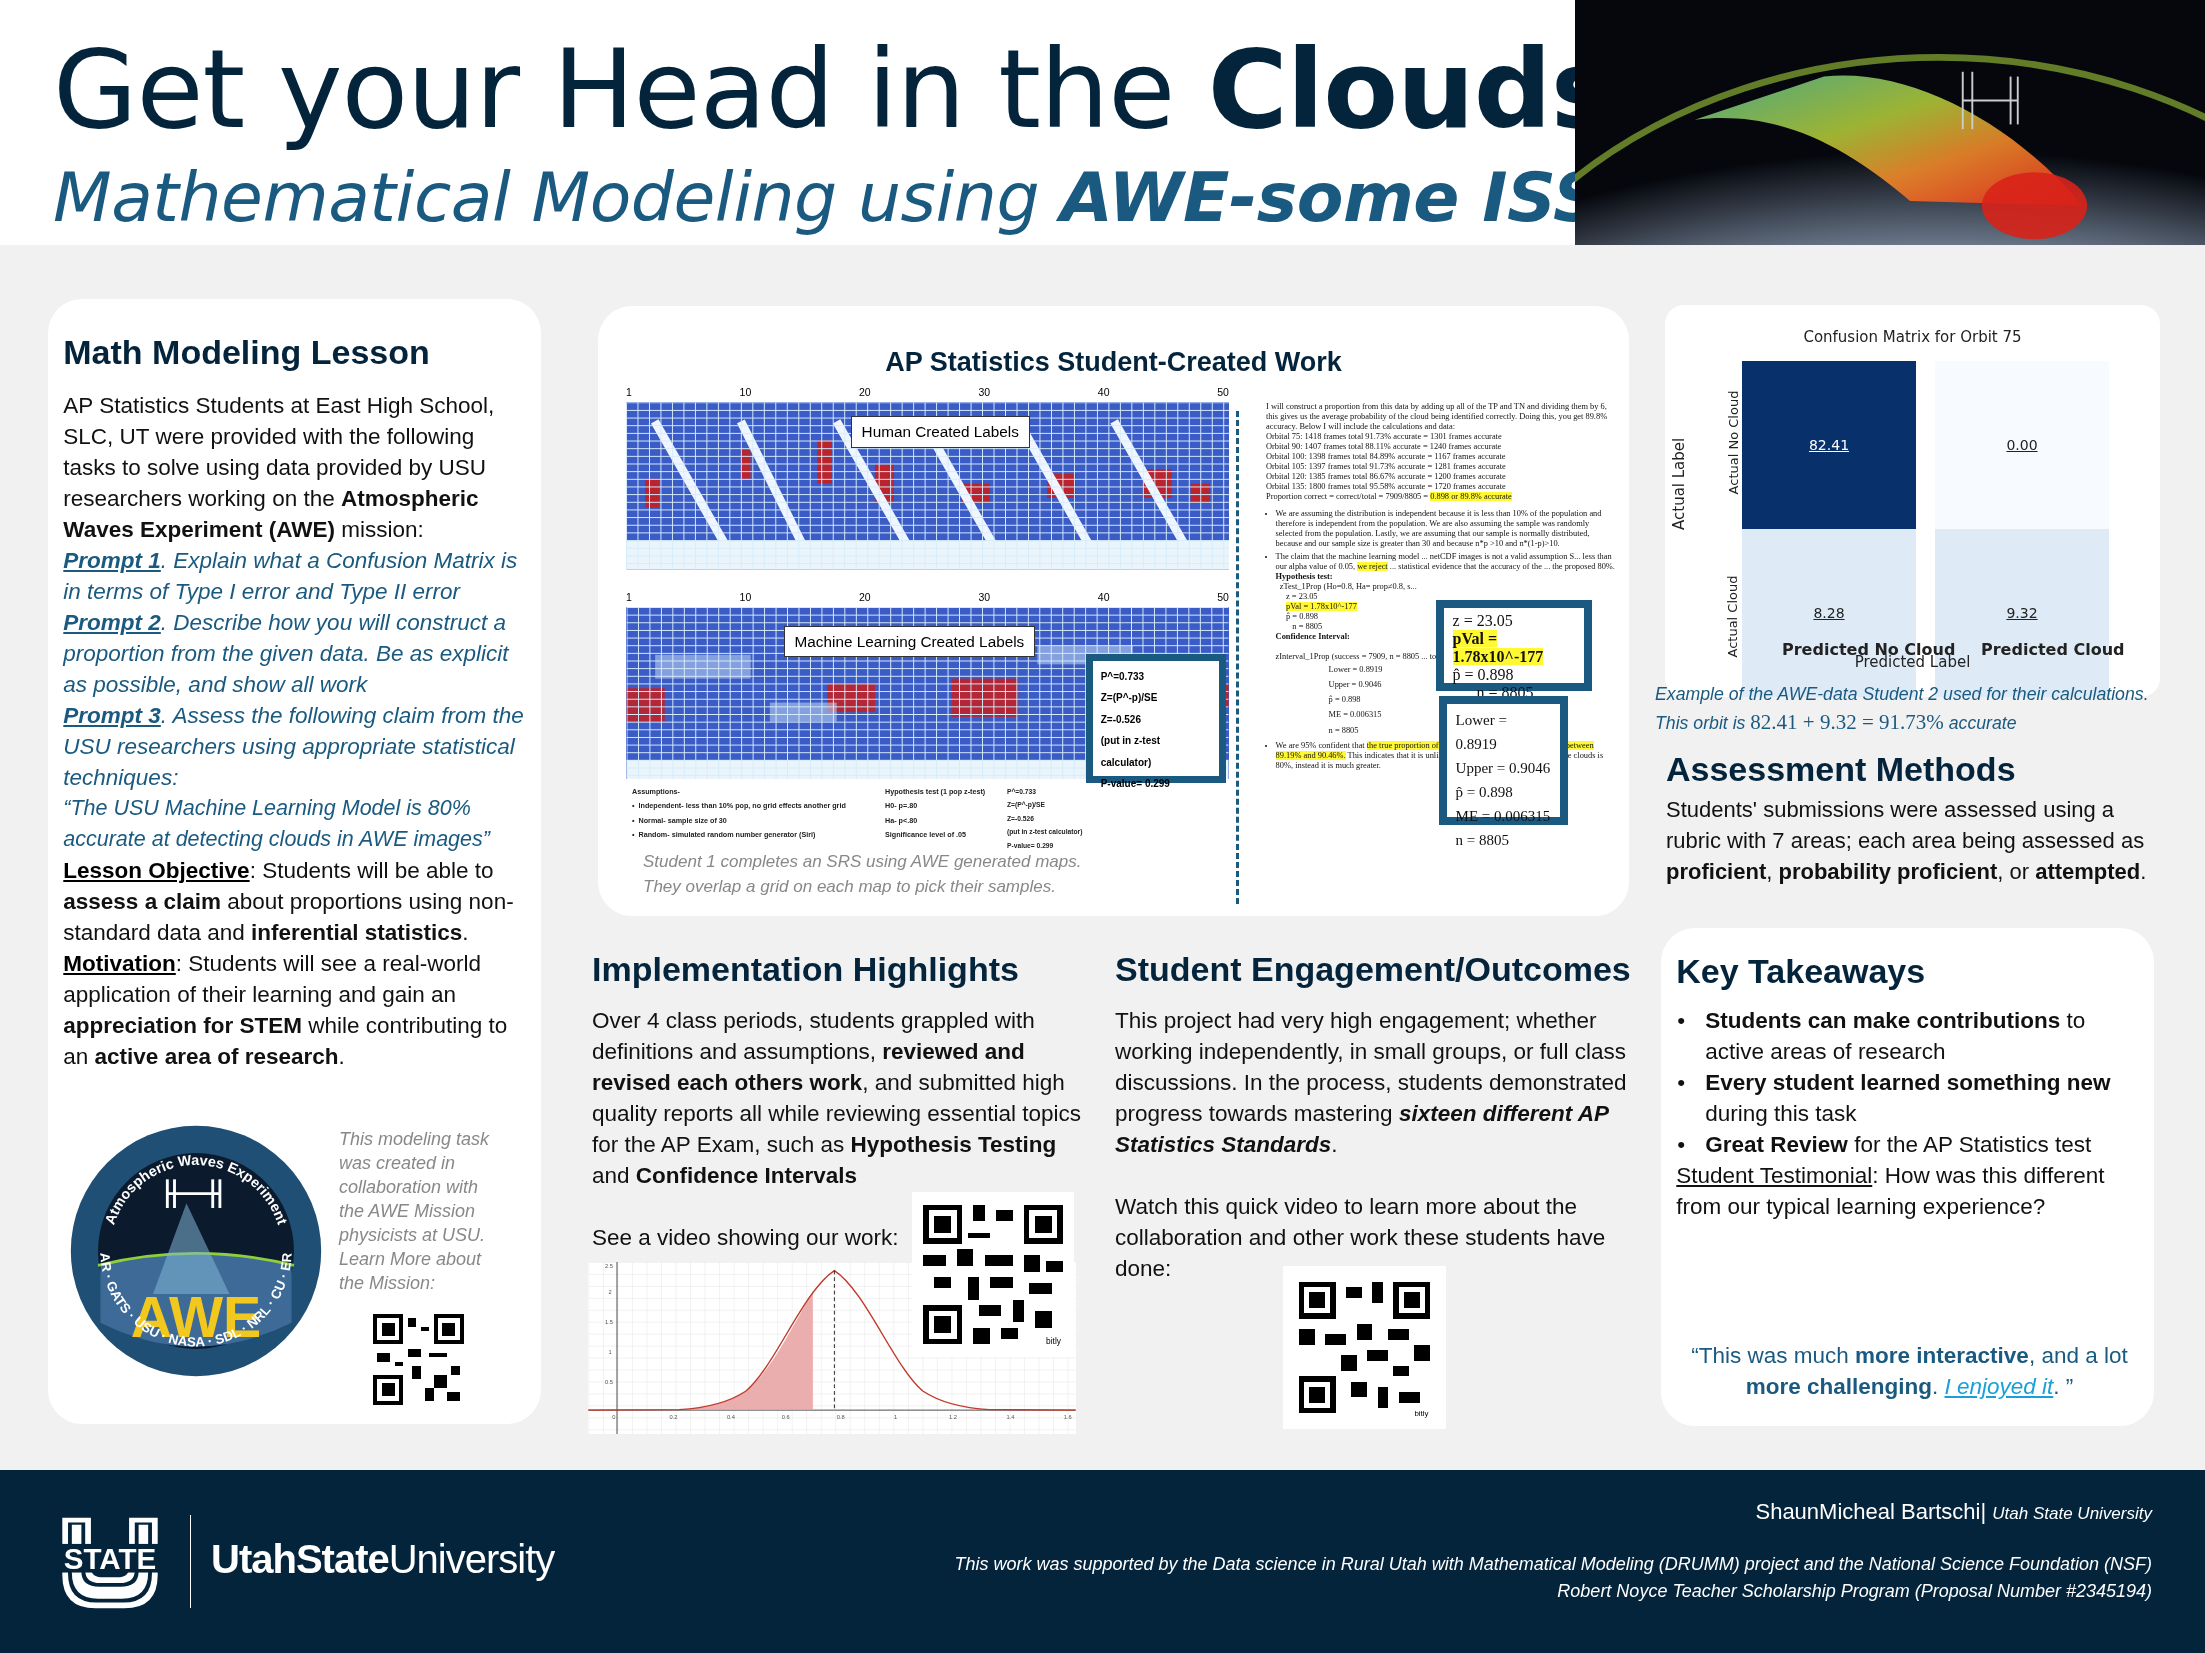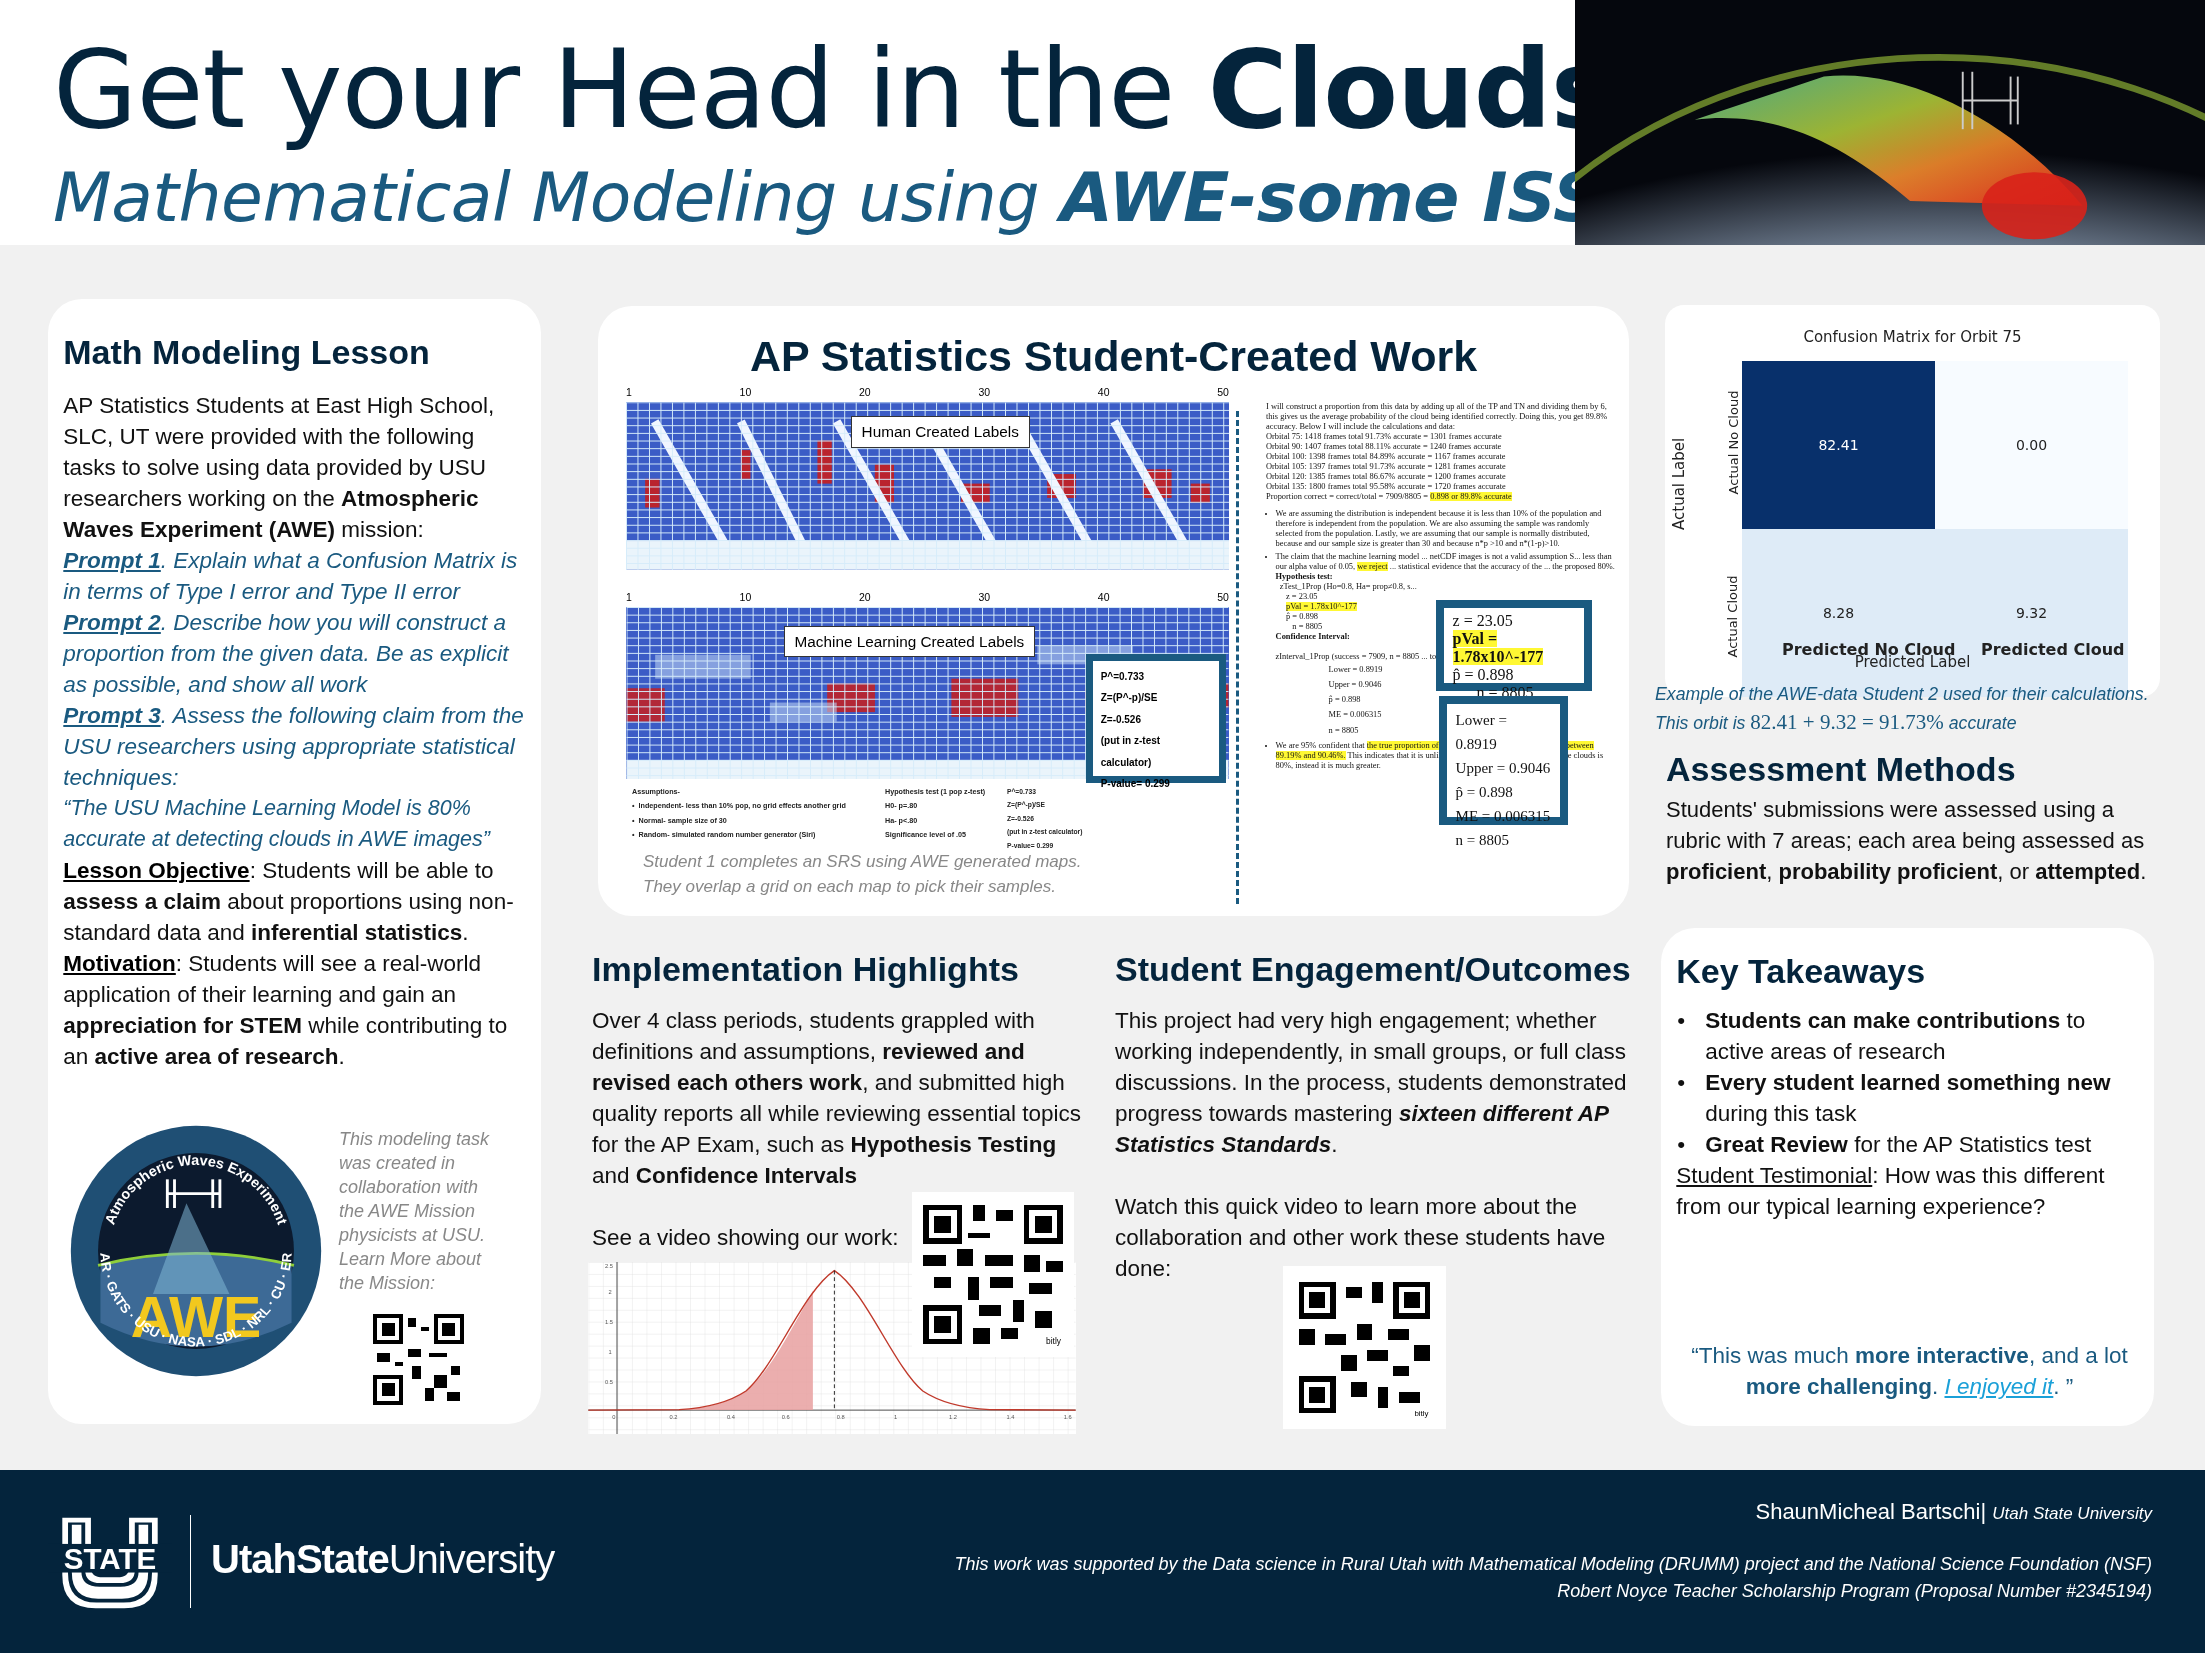--- a/index.html
+++ b/index.html
@@ -25,21 +25,21 @@
   
   .p-left { left: 48px; top: 299px; width: 493px; height: 1125px; }
   .p-left .h2 { position: absolute; left: 15.3px; top: 34px; }
   .p-left .body-text { position: absolute; left: 15.3px; top: 91px; width: 469px; }
   .awe-badge { position: absolute; left: 19px; top: 823px; width: 258px; height: 258px; }
   .collab-note { position: absolute; left: 291px; top: 828px; width: 163px; font-family: "Liberation Sans", sans-serif; font-style: italic; color: #888; font-size: 18px; line-height: 24px; }
   .qr-small { position: absolute; left: 325px; top: 1015px; width: 91px; height: 91px; }
 
   
   .p-mid { left: 598px; top: 306px; width: 1031px; height: 610px; }
-  .p-mid .h2 { position: absolute; left: 0; width: 1031px; top: 26px; text-align: center; font-size: 43px; }
+  .p-mid .h2 { position: absolute; left: 0; width: 1031px; top: 41px; text-align: center; font-size: 27px; }
   .map { position: absolute; left: 28px; width: 603px; background: #3b5cc6; overflow: hidden; }
   .map1 { top: 96px; height: 168px; }
   .map2 { top: 301px; height: 172px; }
   .map-ticks { position: absolute; left: 28px; width: 603px; display: flex; justify-content: space-between; font-size: 10.5px; font-family: "Liberation Sans", sans-serif; }
   .tick1 { top: 80px; }
   .tick2 { top: 285px; }
   .map-label { position: absolute; background: #fff; border: 1px solid #333; font-family: "Liberation Sans", sans-serif; font-size: 15.3px; padding: 5.7px 9.6px; white-space: nowrap; }
   .stat-box { position: absolute; left: 488px; top: 348px; width: 140px; height: 129px; border: 7.7px solid #1a5a80; background: #fff; padding: 4.8px 7.7px; font-family: "Liberation Sans", sans-serif; font-weight: 700; font-size: 10px; line-height: 21.5px; }
   .assump { position: absolute; top: 479px; font-family: "Liberation Sans", sans-serif; font-size: 7.2px; line-height: 14.4px; color: #222; font-weight: 700; }
   .caption1 { position: absolute; left: 45px; top: 543px; font-family: "Liberation Sans", sans-serif; font-style: italic; font-size: 17px; line-height: 25px; color: #888; }
@@ -49,21 +49,21 @@
   .doc ul { margin-left: 9.6px; }
   .doc li { margin-top: 2.9px; }
   .zoom-box { position: absolute; background: #fff; border: 8.6px solid #1a5a80; font-family: "Liberation Serif", serif; color: #111; padding: 3.8px 8.6px; }
   .zb1 { left: 838px; top: 294px; width: 156px; height: 91px; font-size: 16px; line-height: 18px; }
   .zb2 { left: 841px; top: 390px; width: 129px; height: 129px; font-size: 15px; line-height: 24px; }
 
   
   .p-cm { left: 1665px; top: 305px; width: 495px; height: 392px; border-radius: 19px; }
   .cm-title { position: absolute; left: 0; width: 495px; top: 23px; text-align: center; font-size: 15px; color: #222; }
   .cm-grid { position: absolute; left: 77px; top: 56px; width: 387px; height: 337px; }
-  .cm-cell { position: absolute; width: 193px; height: 168px; display: flex; align-items: center; justify-content: center; font-size: 14px; }
+  .cm-cell { position: absolute; width: 174px; height: 168px; display: flex; align-items: center; justify-content: center; font-size: 14px; text-decoration: underline; }
   .cm-ylab { position: absolute; left: 4.8px; top: 225px; transform: rotate(-90deg); transform-origin: left top; font-size: 15px; color: #222; white-space: nowrap; }
   .cm-yt { position: absolute; transform: rotate(-90deg); font-size: 13px; color: #222; white-space: nowrap; }
   .cm-xt { position: absolute; top: 335px; font-size: 16px; color: #222; font-weight: bold; }
   .cm-xlab { position: absolute; left: 0; width: 495px; text-align: center; top: 348px; font-size: 15px; color: #222; }
   .cm-caption { position: absolute; left: 1655px; top: 680px; width: 498px; font-family: "Liberation Sans", sans-serif; font-style: italic; color: #1a5a80; font-size: 17.7px; line-height: 28px; }
   .cm-caption .math { font-family: "Liberation Serif", serif; font-style: normal; font-size: 21px; }
 
   
   .assess-h { position: absolute; left: 1666px; top: 750px; }
   .assess-b { position: absolute; left: 1666px; top: 794px; width: 498px; font-size: 22px; line-height: 31px; }

